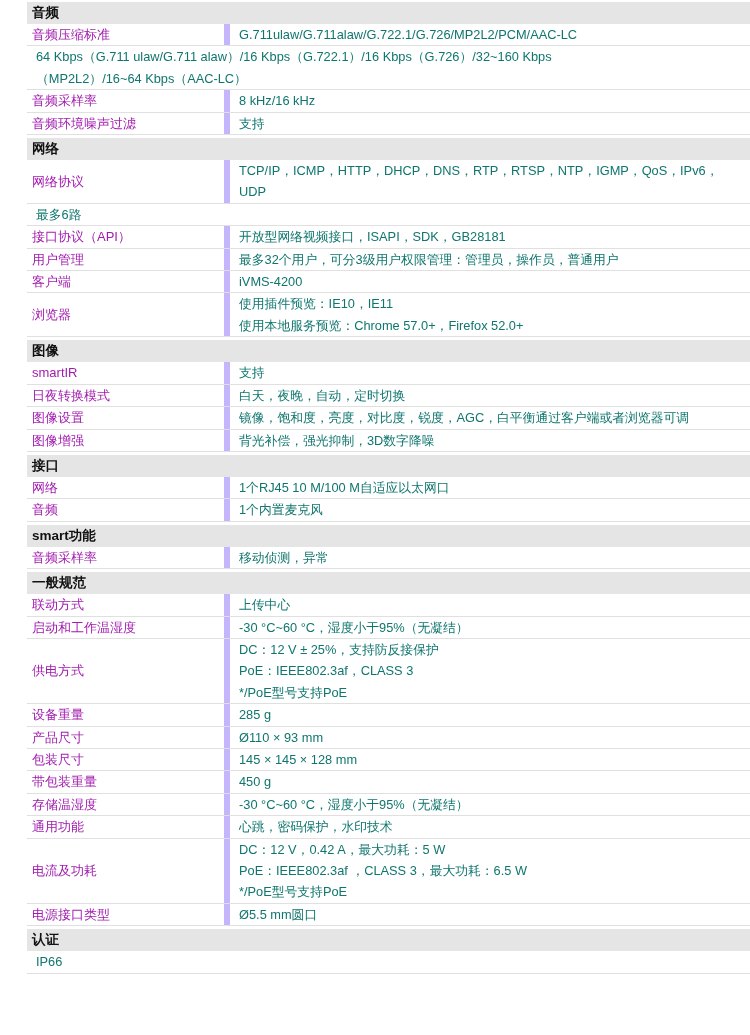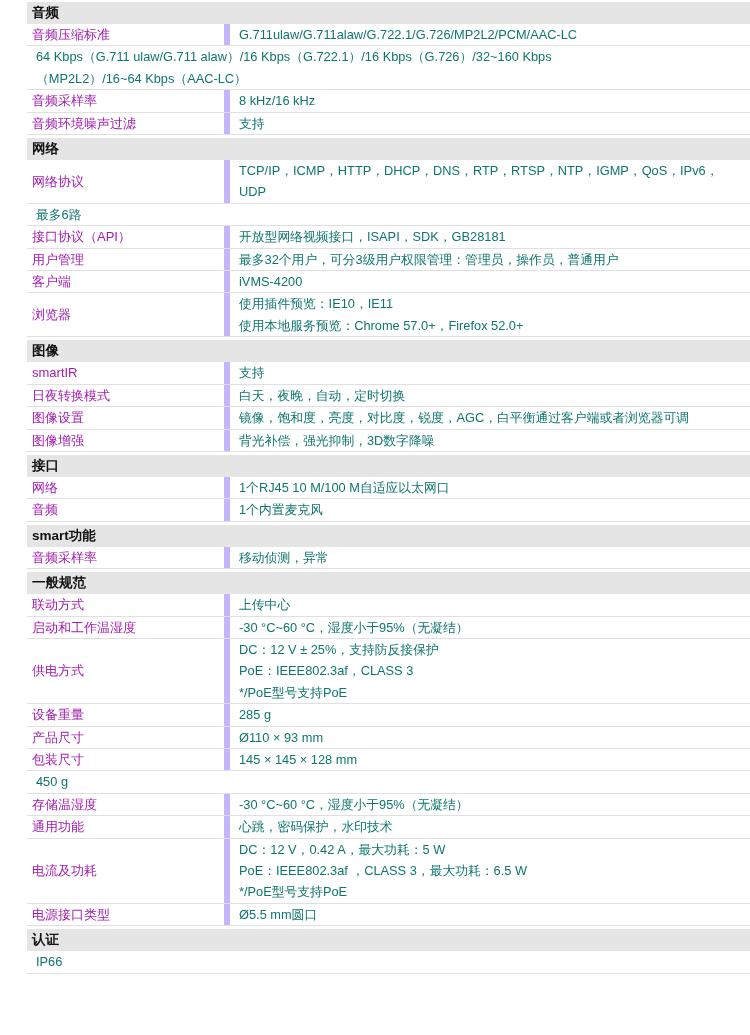--- a/index.html
+++ b/index.html
@@ -169,20 +169,21 @@
   </div>
   <div class="spec-row">
     <div class="spec-label">产品尺寸</div>
     <div class="spec-value">Ø110 × 93 mm</div>
   </div>
   <div class="spec-row">
     <div class="spec-label">包装尺寸</div>
     <div class="spec-value">145 × 145 × 128 mm</div>
   </div>
   <div class="spec-row">
+    <div class="spec-label">带包装重量</div>
     <div class="spec-value">450 g</div>
   </div>
   <div class="spec-row">
     <div class="spec-label">存储温湿度</div>
     <div class="spec-value">-30 °C~60 °C，湿度小于95%（无凝结）</div>
   </div>
   <div class="spec-row">
     <div class="spec-label">通用功能</div>
     <div class="spec-value">心跳，密码保护，水印技术</div>
   </div>

